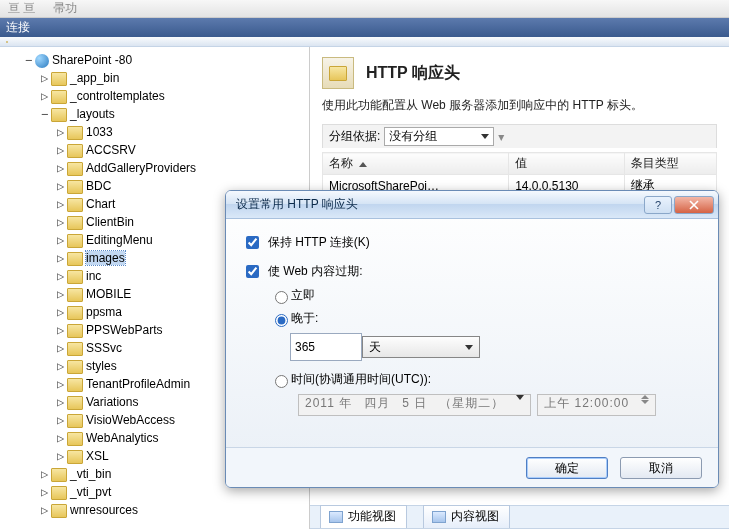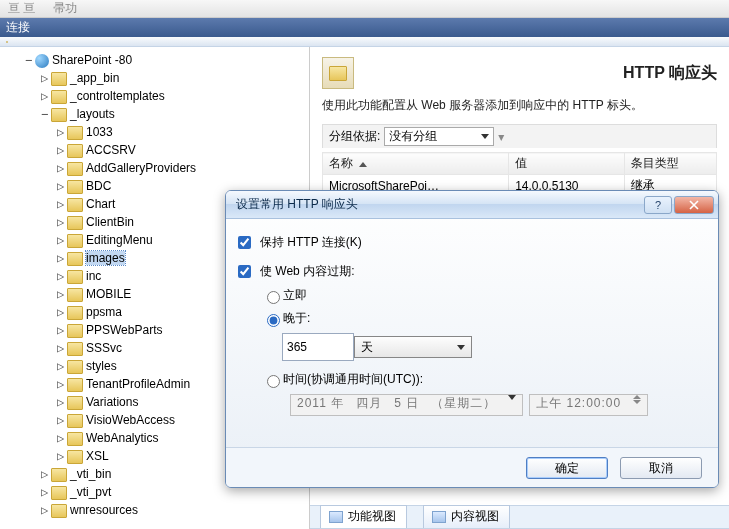--- a/index.html
+++ b/index.html
@@ -15,42 +15,42 @@
 .tree { padding: 4px 0 10px 8px; font-size:12px; color:#000; line-height:18px; white-space:nowrap; }
 .tree ul { list-style:none; margin:0; padding-left:16px; }
 .tree li { position:relative; }
 .tree .twist { display:inline-block; width:9px; text-align:center; color:#555; font-family:monospace; margin-right:2px; }
 .tree .folder-icon { display:inline-block; width:16px; height:14px; vertical-align:middle; margin-right:3px; }
 .tree .sel { background:#c2d8f2; outline:1px dotted #5b8bc9; }
 .folder-closed { background:linear-gradient(#f7e6a2,#e7c65a); border:1px solid #caa637; border-radius:1px; position:relative; }
 .folder-open { background:linear-gradient(#f7e6a2,#e7c65a); border:1px solid #caa637; border-radius:1px; position:relative; }
 .globe { width:14px; height:14px; border-radius:50%; background:radial-gradient(circle at 30% 30%,#a0d8ff,#2a7abf); display:inline-block; vertical-align:middle; margin-right:3px; }
 .right-header { padding: 10px 12px 4px 12px; }
-.feature-title-row { display:flex; align-items:center; gap:28px;justify-content:space-between; }
+.feature-title-row { display:flex; align-items:center; gap:12px; }
 .feature-title-row h1 { font-size:16px; font-weight:bold; margin:0; color:#222; }
 .feature-title-icon { width:32px; height:32px; background:linear-gradient(#f7f3e8,#e7dcb8); border:1px solid #c9ba7f; display:flex; align-items:center; justify-content:center; }
 .feature-desc { margin:8px 0 10px 0; color:#222; font-size:12px; }
 .group-row { display:flex; align-items:center; gap:4px; background:#f3f3f3; border:1px solid #ddd; border-bottom:none; padding:2px 6px; }
 .group-select { border:1px solid #aaa; background:#fff; min-width:110px; height:19px; font-size:12px; display:flex; align-items:center; justify-content:space-between; padding:0 4px; }
 .caret { display:inline-block; width:0; height:0; border-left:4px solid transparent; border-right:4px solid transparent; border-top:5px solid #333; }
 .tbl { border-collapse:collapse; width: calc(100% - 24px); margin:0 12px; }
 .tbl th, .tbl td { border:1px solid #e6e6e6; padding:2px 6px; text-align:left; font-weight:normal; font-size:12px; white-space:nowrap; }
 .tbl th { background:linear-gradient(#fdfdfd,#ececec); color:#222; }
 .tbl th.sorted::after { content:""; display:inline-block; margin-left:6px; width:0; height:0; border-left:4px solid transparent; border-right:4px solid transparent; border-bottom:5px solid #555; }
 .status-tabs { height:24px; background:#e9f1fa; border-top:1px solid #c5d4e6; border-bottom:1px solid #c5d4e6; display:flex; padding-left:10px; gap:16px; align-items:flex-end; }
 .status-tab { border:1px solid #b8c9df; border-bottom:none; background:linear-gradient(#ffffff,#e6eefa); padding:2px 10px 3px 8px; display:flex; align-items:center; gap:5px; font-size:12px; }
 .status-tab.active { background:#fff; }
 .tab-ic { width:14px; height:12px; background:linear-gradient(#dbeaff,#a7c5ec); border:1px solid #7fa3cf; }
 .dialog { position:absolute; left:225px; top:190px; width:494px; height:298px; background:linear-gradient(#ffffff,#e9eff6); border:1px solid #6a8bb5; border-radius:6px; box-shadow:0 3px 12px rgba(0,0,0,0.35); overflow:hidden; display:flex; flex-direction:column; }
 .dlg-titlebar { height:28px; background:linear-gradient(#f5f9fe,#d5e4f5 48%,#c1d6ef 50%,#dae8f8); display:flex; align-items:center; padding:0 4px 0 10px; border-bottom:1px solid #a9c1de; }
 .dlg-title { flex:1; color:#0b2a4a; font-size:12px; }
 .dlg-btn { width:28px; height:18px; margin-left:2px; border:1px solid #8aa7c9; border-radius:3px; display:flex; align-items:center; justify-content:center; font-size:11px; font-family:Arial,sans-serif; color:#27456c; }
 .dlg-help { background:linear-gradient(#e9f2fd,#cfe0f3); }
 .dlg-close { background:linear-gradient(#f3b7a7,#d56345); color:#fff; width:40px; }
-.dlg-body { flex:1; padding:10px 16px 6px 8px; color:#000; }
+.dlg-body { flex:1; padding:10px 16px 6px 16px; color:#000; }
 .chk-line { display:flex; align-items:center; gap:6px; margin:4px 0; }
 input[type=checkbox], input[type=radio] { accent-color:#2a6ac3; }
 .dlg-body label { font-size:12px; }
 .opt-block { margin:4px 0 4px 28px; }
 .opt-row { display:flex; align-items:center; gap:0; margin:6px 0; }
 .inline-input { border:1px solid #9aa9bf; background:#fff; height:28px; padding:0 4px; font-size:12px; width:72px; }
 .inline-select { border:1px solid #868686; background:linear-gradient(#fdfdfd,#e7e7e7); height:22px; min-width:118px; display:flex; align-items:center; justify-content:space-between; padding:0 6px; }
 .date-row { display:flex; align-items:center; gap:6px; margin:4px 0 0 28px; }
 .date-box { border:1px solid #bfbfbf; background:#f2f2f2; color:#777; height:22px; padding:0 6px; display:flex; align-items:flex-start; gap:12px; }
 .date-box .dv { letter-spacing:1px; }

